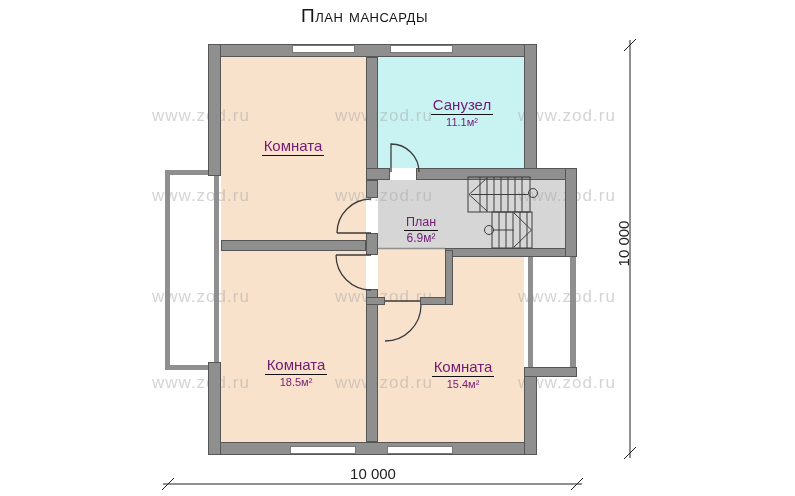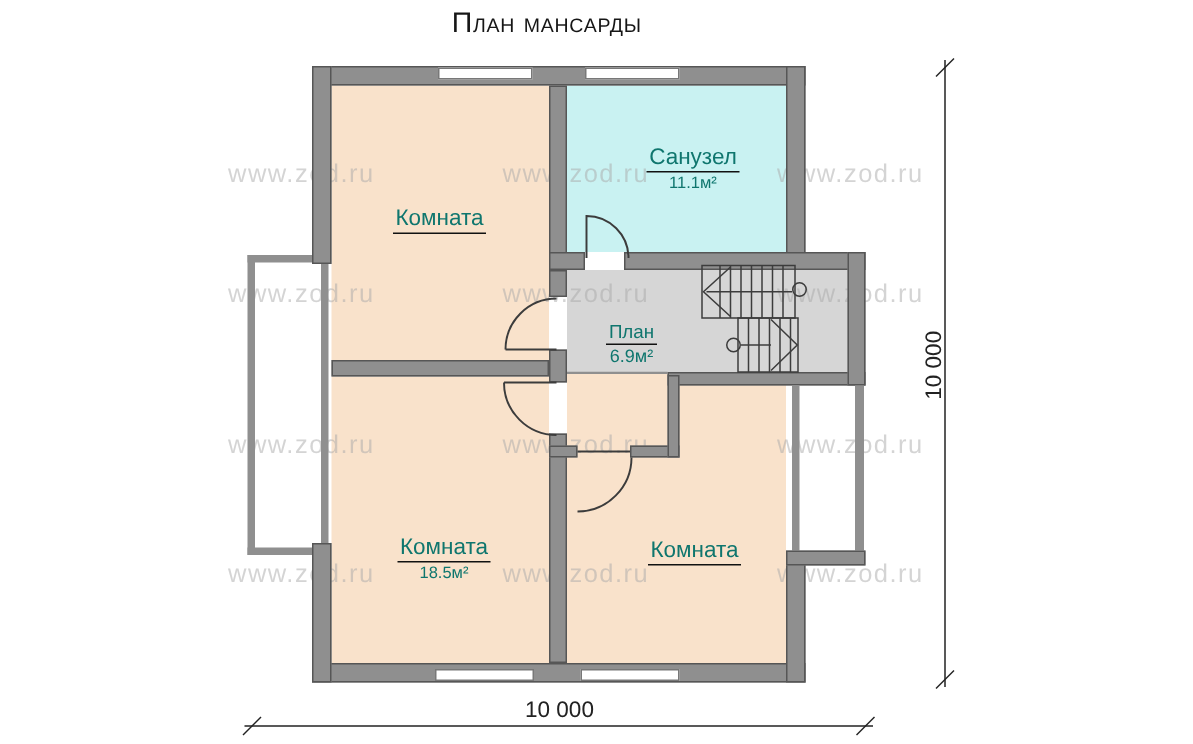--- a/index.html
+++ b/index.html
@@ -11,21 +11,21 @@
   .fill-room{background:#f9e2cb;}
   .fill-bath{background:#c9f2f2;}
   .fill-hall{background:#d6d6d6;}
   .fill-white{background:#ffffff;}
   .wall{position:absolute;background:#8f8f8f;border:1px solid #565656;box-sizing:border-box;}
   .thinwall{position:absolute;background:#8f8f8f;box-sizing:border-box;}
   .win{position:absolute;background:#fff;border:1px solid #787878;box-sizing:border-box;}
   .wm{position:absolute;color:#aaaaaa;opacity:.5;font-size:17px;letter-spacing:1px;
       white-space:nowrap;pointer-events:none;}
   svg.overlay{position:absolute;left:0;top:0;pointer-events:none;}
-  .roomlabel{position:absolute;text-align:center;color:#0f766e;line-height:1.15;}
+  .roomlabel{position:absolute;text-align:center;color:#701a75;line-height:1.15;}
   .roomlabel .nm{display:inline-block;border-bottom:1.5px solid #111;
                  padding:0 2px 1px 2px;font-size:15px;}
   .roomlabel .ar{font-size:11px;margin-top:1px;}
   .roomlabel.small .nm{font-size:12.5px;}
   .roomlabel.small .ar{font-size:12px;}
   .dim{position:absolute;color:#222;font-size:15px;text-align:center;white-space:nowrap;}
   .dim-right{left:578px;top:235px;width:90px;transform:rotate(-90deg);}
   .dim-bottom{left:328px;top:465px;width:90px;}
 </style>
 </head>
@@ -137,18 +137,19 @@
   <div class="roomlabel small" style="left:386px;top:212px;width:70px;">
     <span class="nm">План</span>
     <div class="ar">6.9м²</div>
   </div>
   <div class="roomlabel" style="left:231px;top:356px;width:130px;">
     <span class="nm">Комната</span>
     <div class="ar">18.5м²</div>
   </div>
   <div class="roomlabel" style="left:398px;top:358px;width:130px;">
     <span class="nm">Комната</span>
+    <div class="ar">15.4м²</div>
   </div>
 
   <div class="dim dim-right">10 000</div>
   <div class="dim dim-bottom">10 000</div>
 
 </div>
 
 </body></html>

